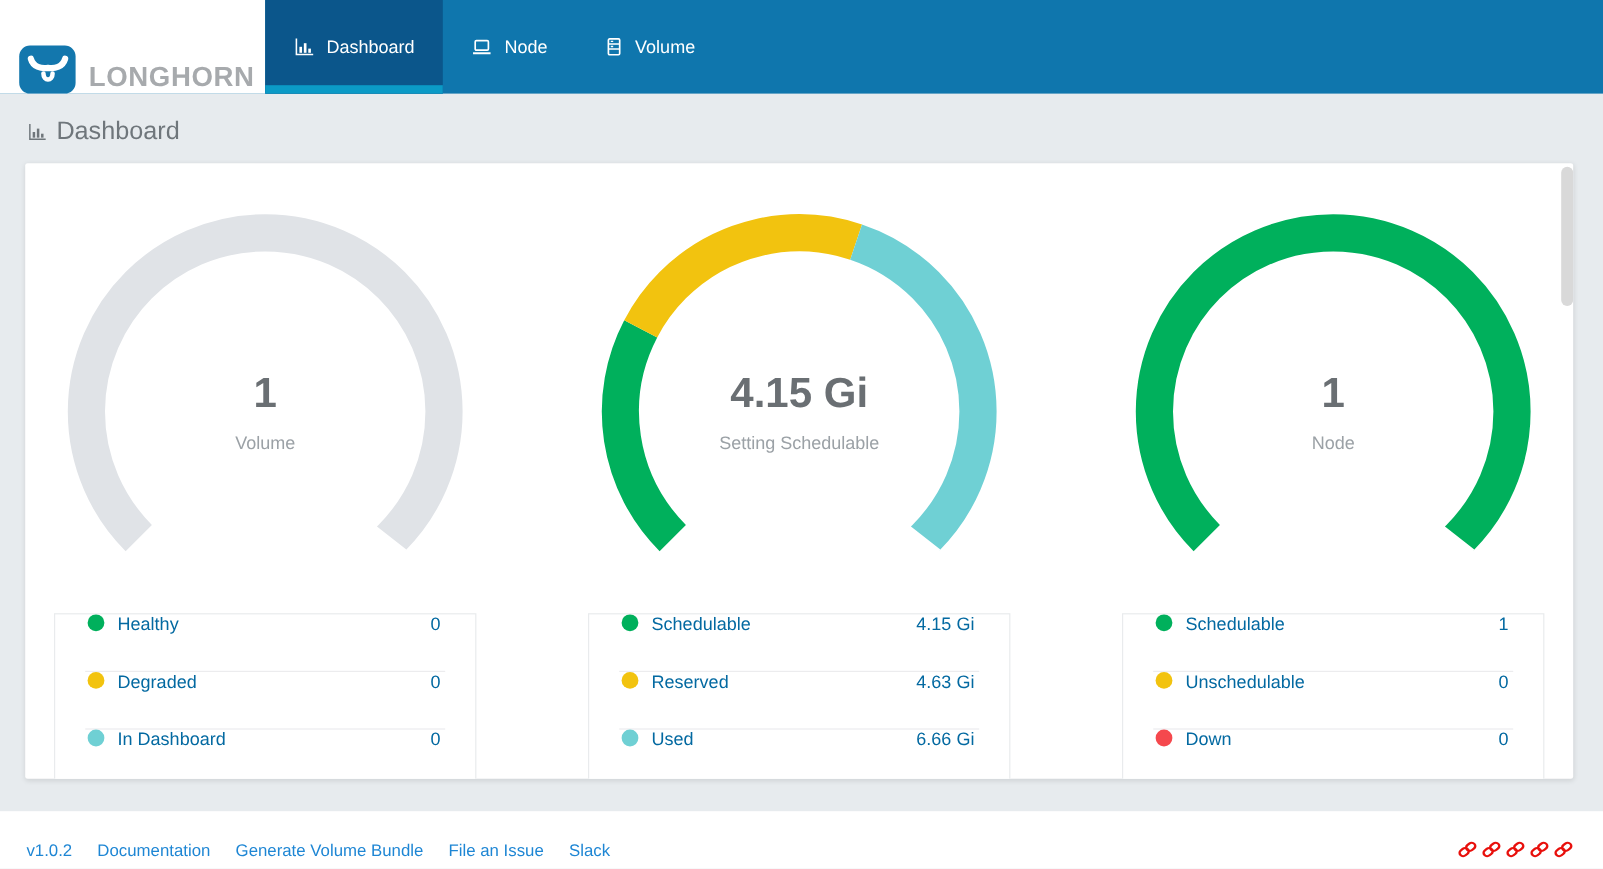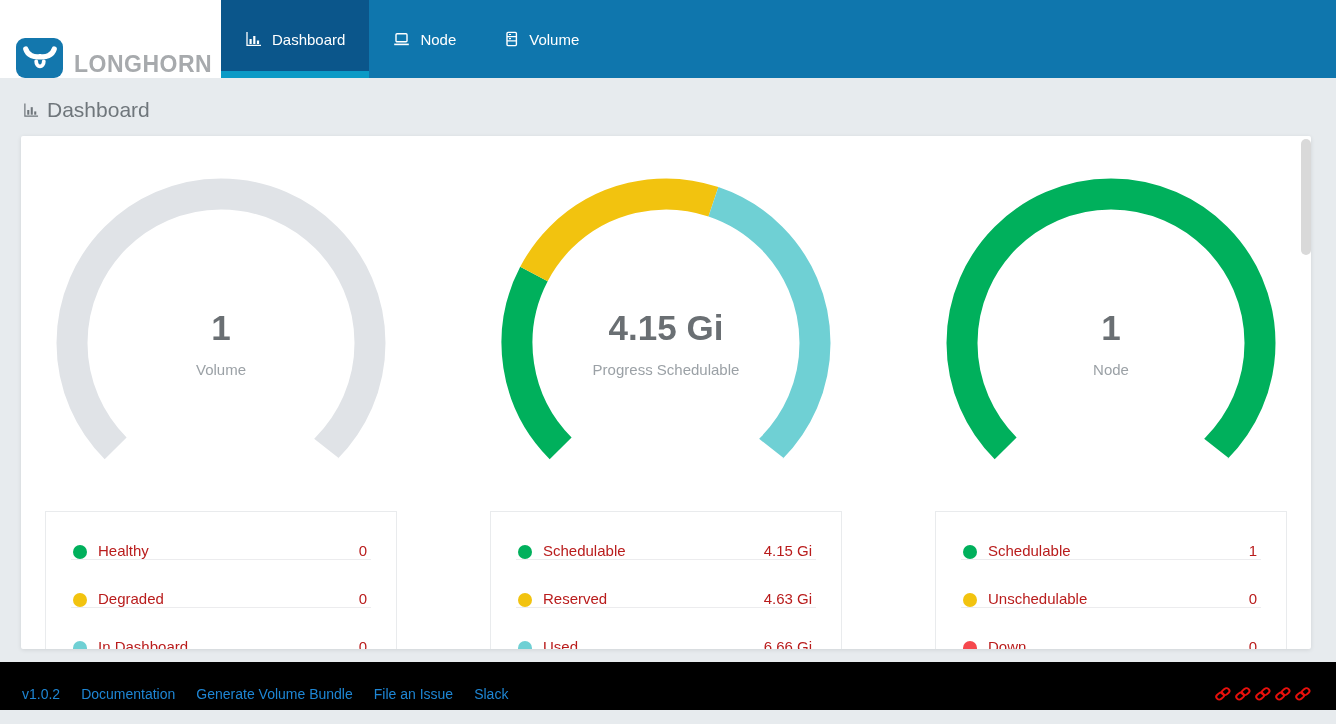--- a/index.html
+++ b/index.html
@@ -65,38 +65,38 @@
   }
   .gauge-value { font-size:35px; font-weight:bold; color:#6a6f73; }
   .gauge-label { font-size:15px; color:#9ba1a6; }
 
   
   .legend-box {
     width:352px; margin-top:-2px;
     border:1px solid #e9ebed; background:#fff;
   }
   .legend-row {
-    height:47px; display:flex; align-items:flex-end;
-    padding:0 29px 0 27px; font-size:15px; color:#b91c1c;
+    height:47px; display:flex; align-items:flex-start;
+    padding:0 29px 0 27px; font-size:15px; color:#0369a1;
   }
   .legend-divider { height:1px; background:#ececee; margin:0 25px; }
   .dot { width:14px; height:14px; border-radius:50%; flex:none; }
   .legend-label { margin-left:11px; }
   .legend-value { margin-left:auto; }
 
   
   .scroll-thumb {
     position:absolute; top:3px; right:0; width:10px; height:116px;
     background:#d9d9d9; border-radius:5px; cursor:pointer;
   }
 
   
   .footer {
-    position:absolute; left:0; bottom:14px; width:100%; height:48px;
-    background:#000000; display:flex; align-items:center; padding:16px 24px 0 22px;
+    position:absolute; left:0; bottom:0; width:100%; height:48px;
+    background:#ffffff; display:flex; align-items:center; padding:16px 24px 0 22px;
   }
   .footer-left { display:flex; align-items:center; gap:21px; }
   .footer-version, .footer-link {
     color:var(--link_blue); font-size:14px; text-decoration:none; cursor:pointer;
     white-space:nowrap;
   }
   .footer-icons { margin-left:auto; display:flex; align-items:center; gap:3px; }
   .footer-icons svg { display:block; }
 </style>
 </head>
@@ -185,21 +185,21 @@
 
   <div class="gauge-col">
     <div class="gauge-wrap">
       <svg width="340" height="340" viewBox="0 0 340 340">
           <circle cx="170" cy="170" r="149" fill="none" stroke="#00b05c" stroke-width="31" pathLength="360" stroke-dasharray="72.576 287.424" stroke-dashoffset="0" transform="rotate(135 170 170)"></circle>
           <circle cx="170" cy="170" r="149" fill="none" stroke="#f2c30f" stroke-width="31" pathLength="360" stroke-dasharray="80.973 279.027" stroke-dashoffset="-72.576" transform="rotate(135 170 170)"></circle>
           <circle cx="170" cy="170" r="149" fill="none" stroke="#6fd0d4" stroke-width="31" pathLength="360" stroke-dasharray="116.45100000000001 243.54899999999998" stroke-dashoffset="-153.54899999999998" transform="rotate(135 170 170)"></circle>
         </svg>
       <div class="gauge-center">
         <div class="gauge-value">4.15 Gi</div>
-        <div class="gauge-label">Progress Schedulable</div>
+        <div class="gauge-label">Setting Schedulable</div>
       </div>
     </div>
     <div class="legend-box">
       <div class="legend-row">
         <span class="dot" style="background-color: rgb(0, 176, 92);"></span>
         <span class="legend-label">Schedulable</span>
         <span class="legend-value">4.15 Gi</span>
       </div>
       <div class="legend-divider"></div>
       <div class="legend-row">

